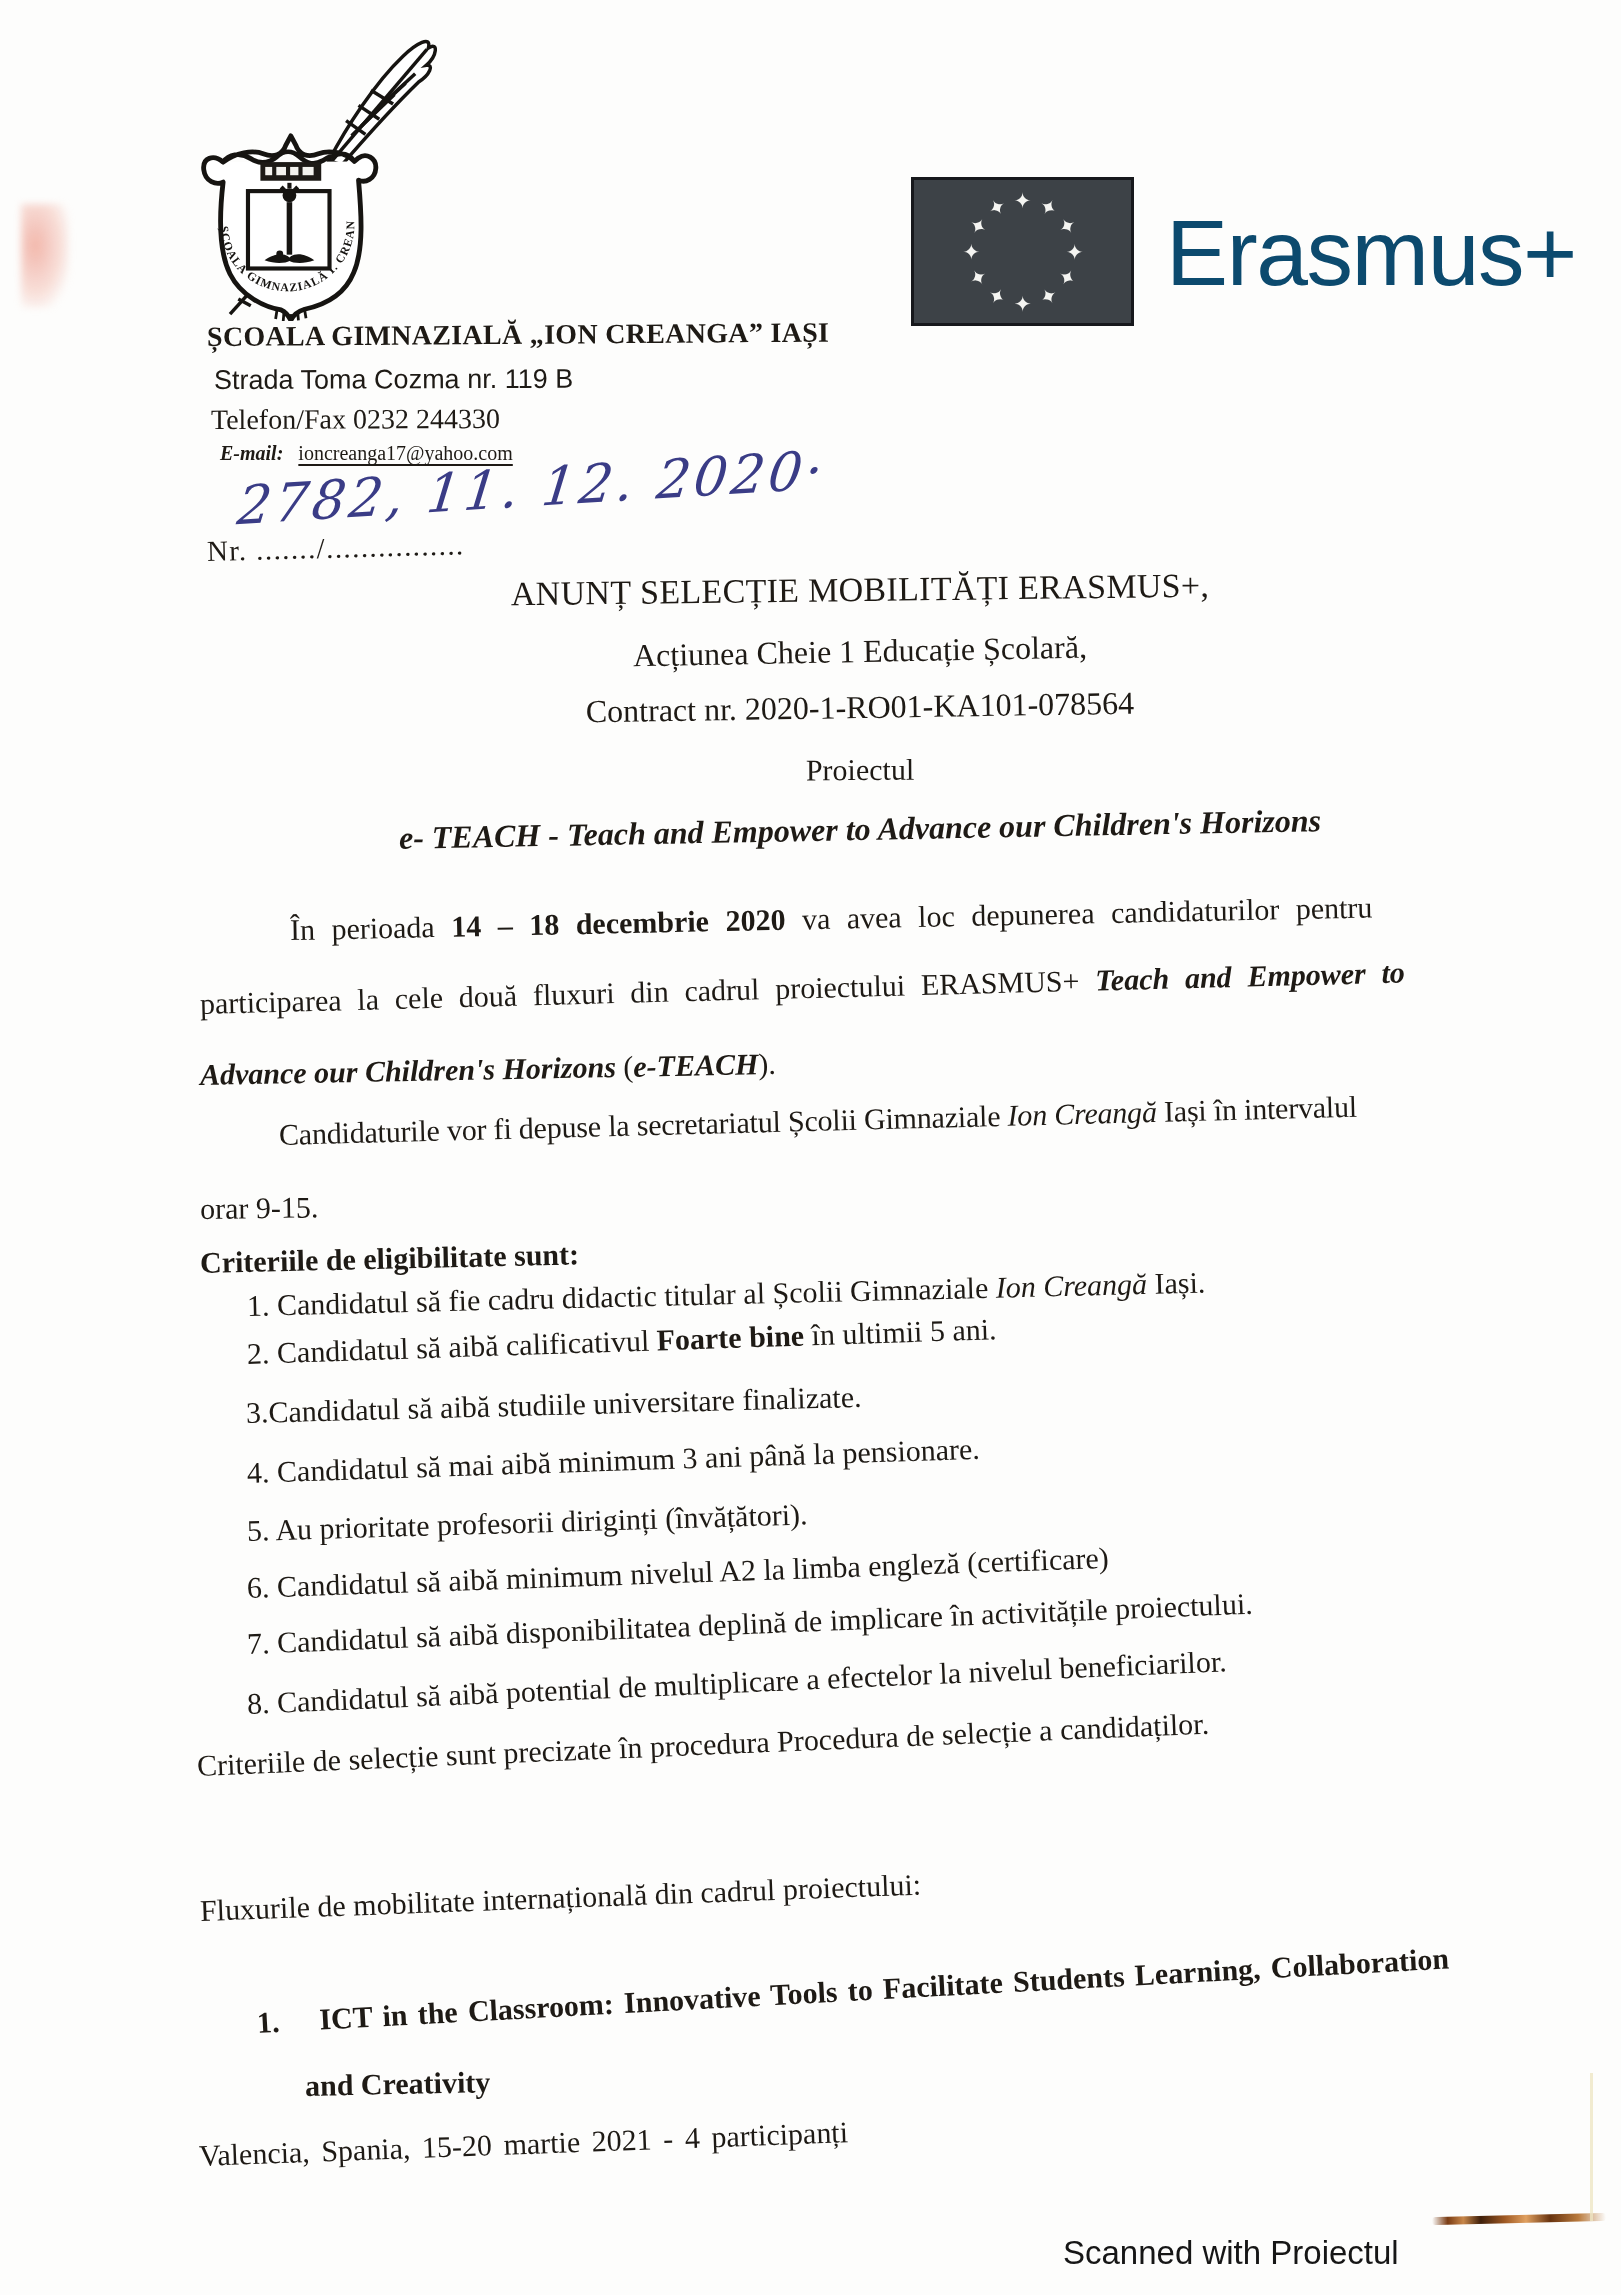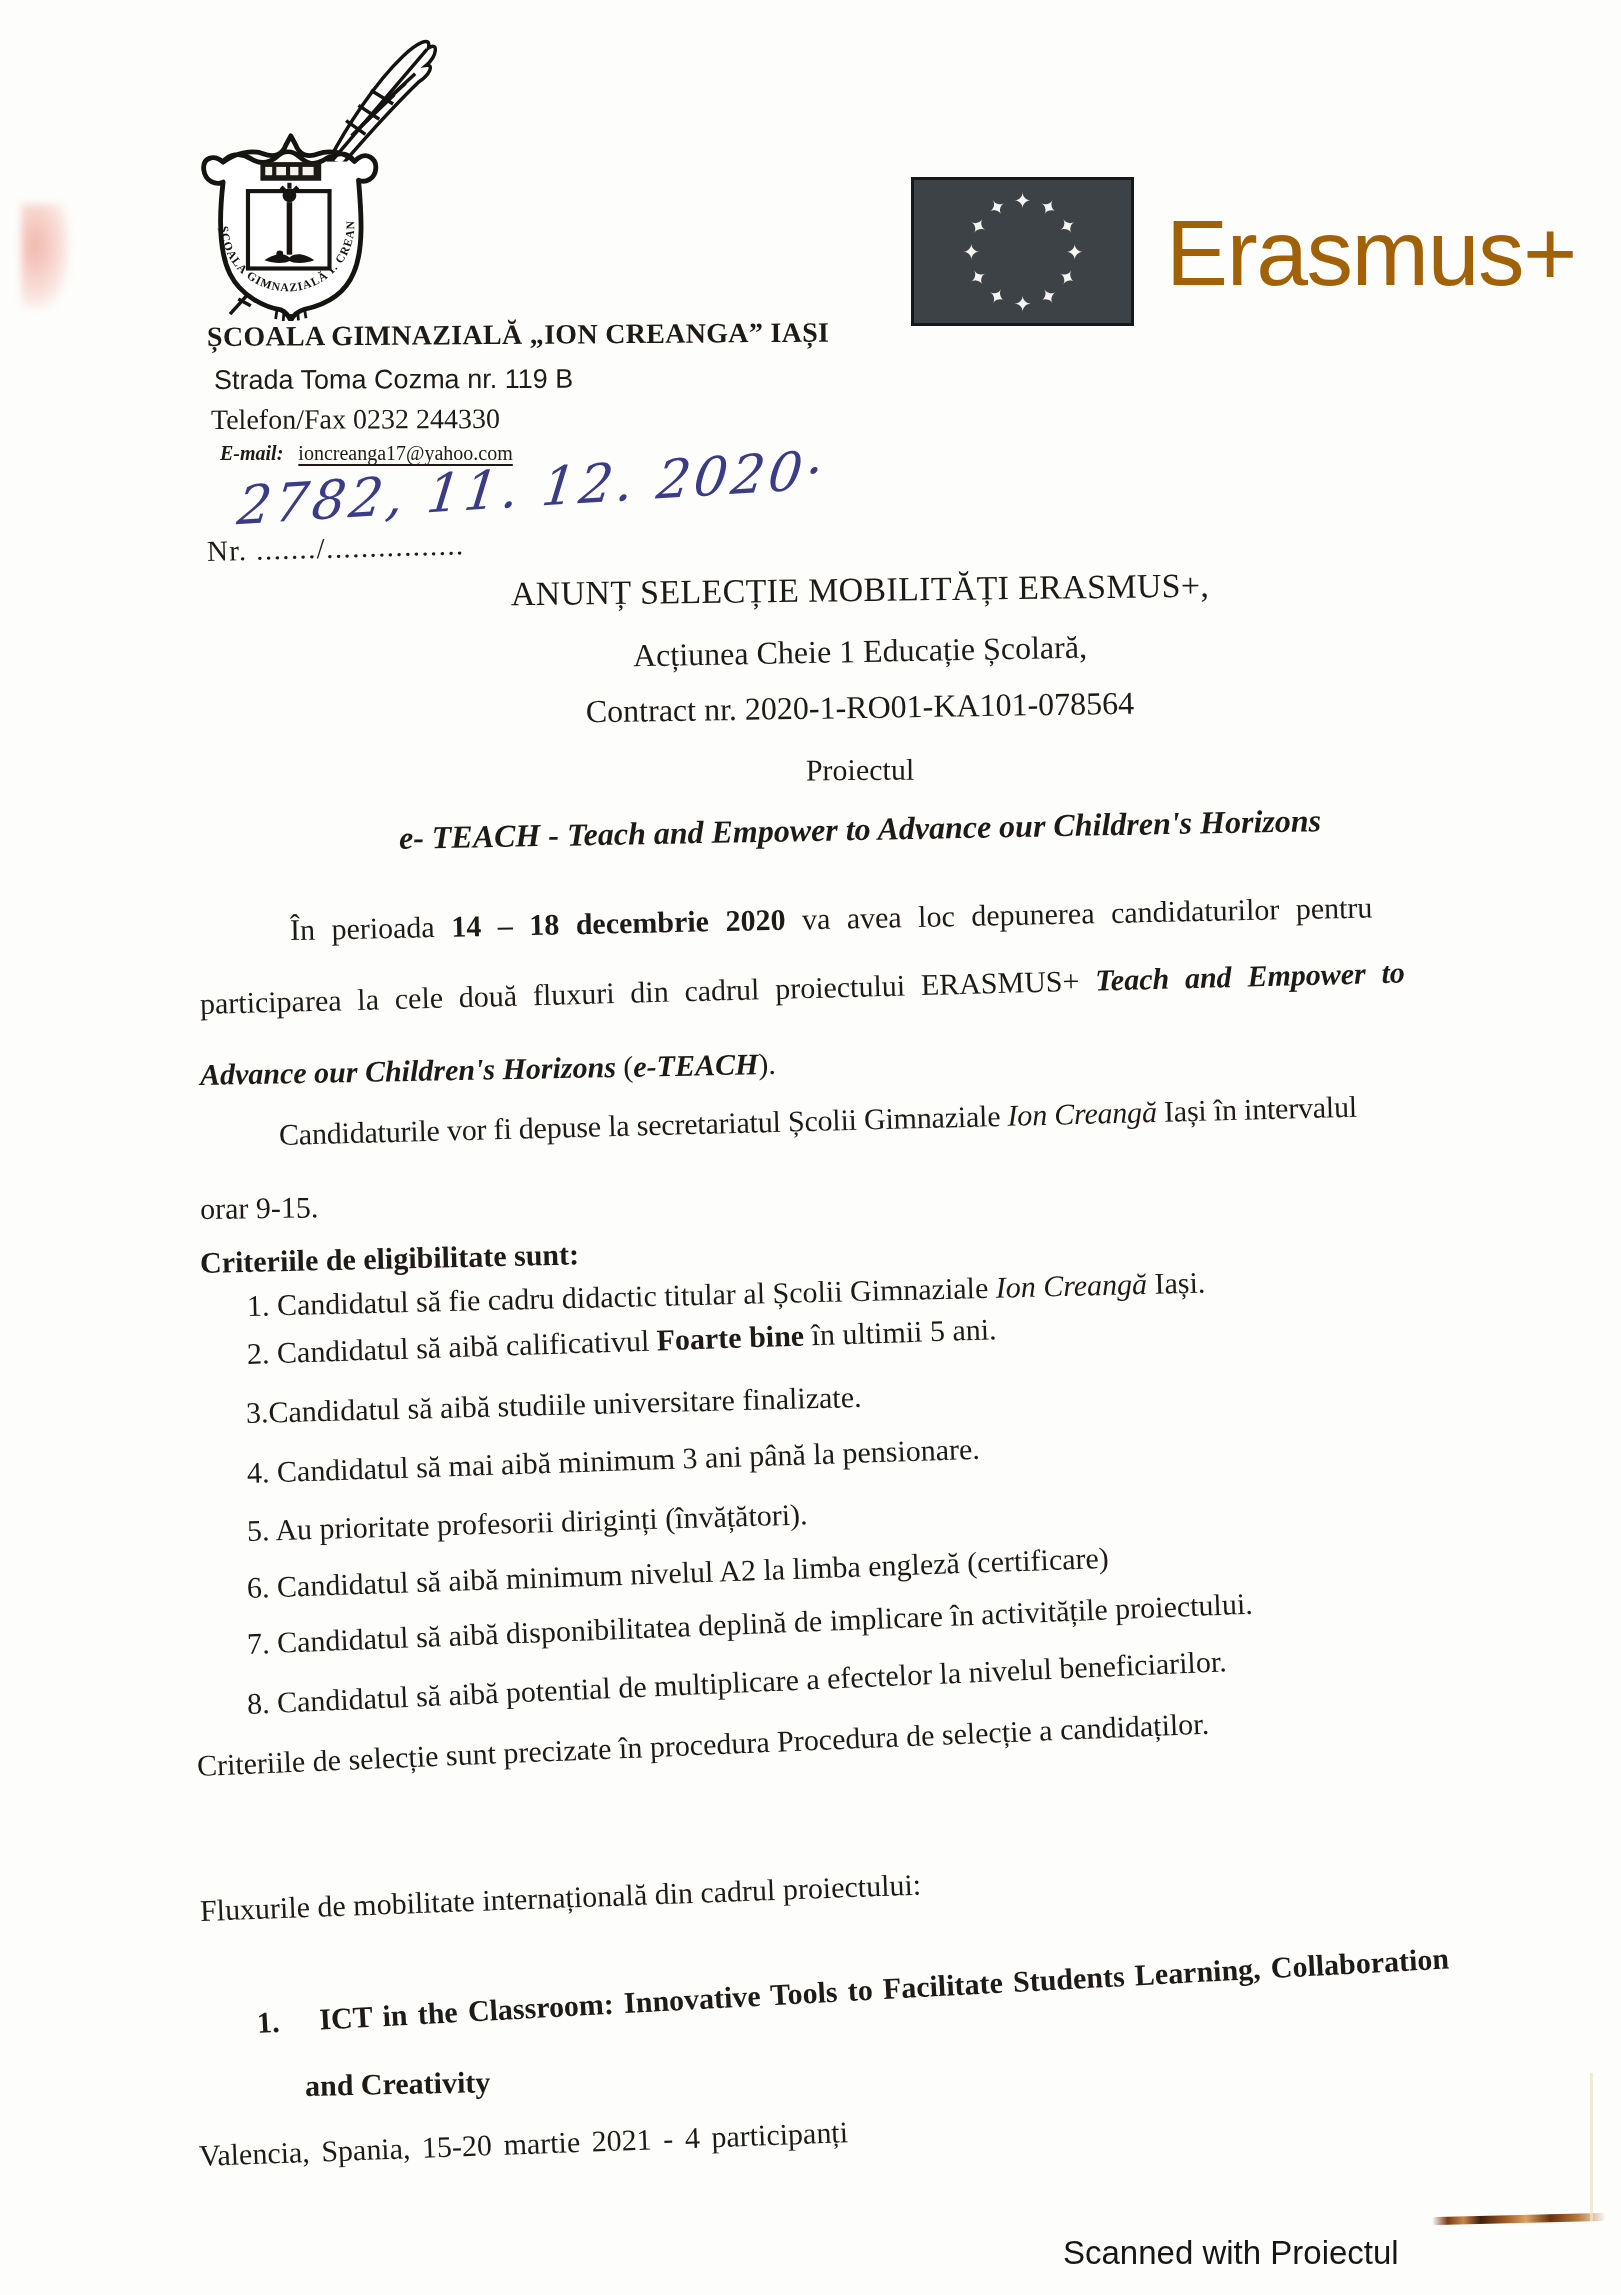--- a/index.html
+++ b/index.html
@@ -42,21 +42,21 @@
   }
   .eu-star{
     position:absolute;left:50%;top:50%;
     width:23.5px;height:23.5px;margin-left:-11.7px;margin-top:-11.7px;
     color:#f5f5f2;font-size:21px;line-height:23.5px;text-align:center;
     font-family:"DejaVu Sans", sans-serif;
   }
   .erasmus-wordmark{
     position:absolute;left:1166px;top:202px;
     font-family:"Liberation Sans", sans-serif;
-    font-size:93px;line-height:1.1;color:#a16207;
+    font-size:93px;line-height:1.1;color:#0c4a6e;
     letter-spacing:-1.4px;white-space:nowrap;
   }
   .pink-smudge{
     position:absolute;left:21px;top:204px;width:48px;height:104px;
     background:radial-gradient(ellipse at 30% 40%, rgba(238,160,145,.75), rgba(243,190,178,.45) 55%, rgba(255,255,255,0) 80%);
     filter:blur(3.5px);
   }
   .brown-streak{
     position:absolute;left:1432px;top:2215px;width:174px;height:7.6px;
     background:linear-gradient(90deg,

